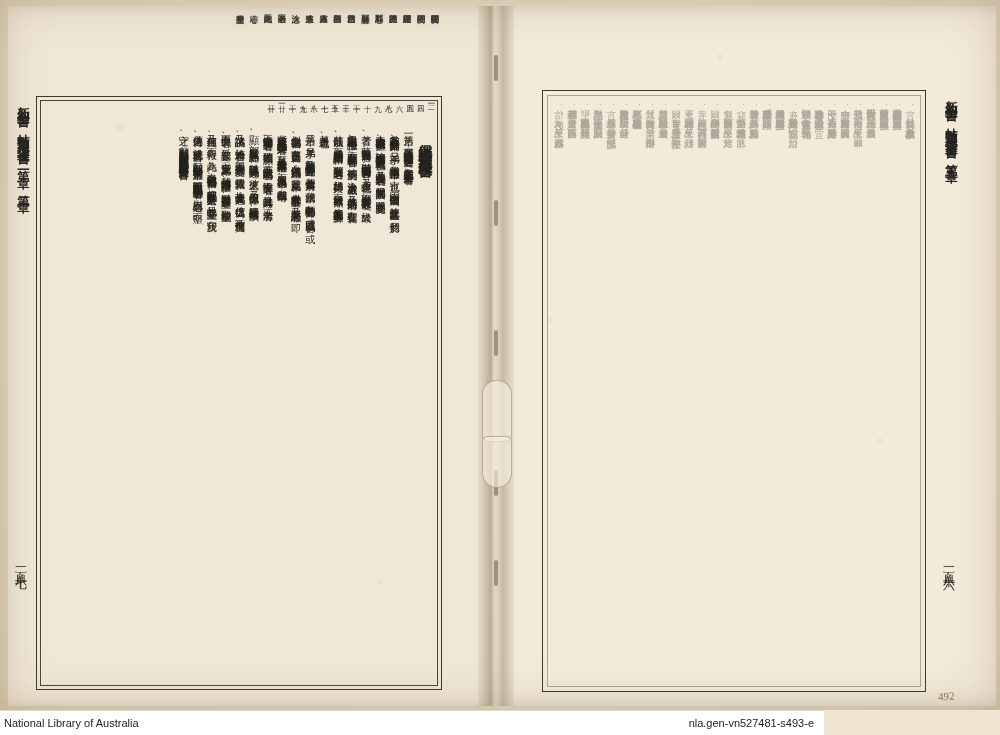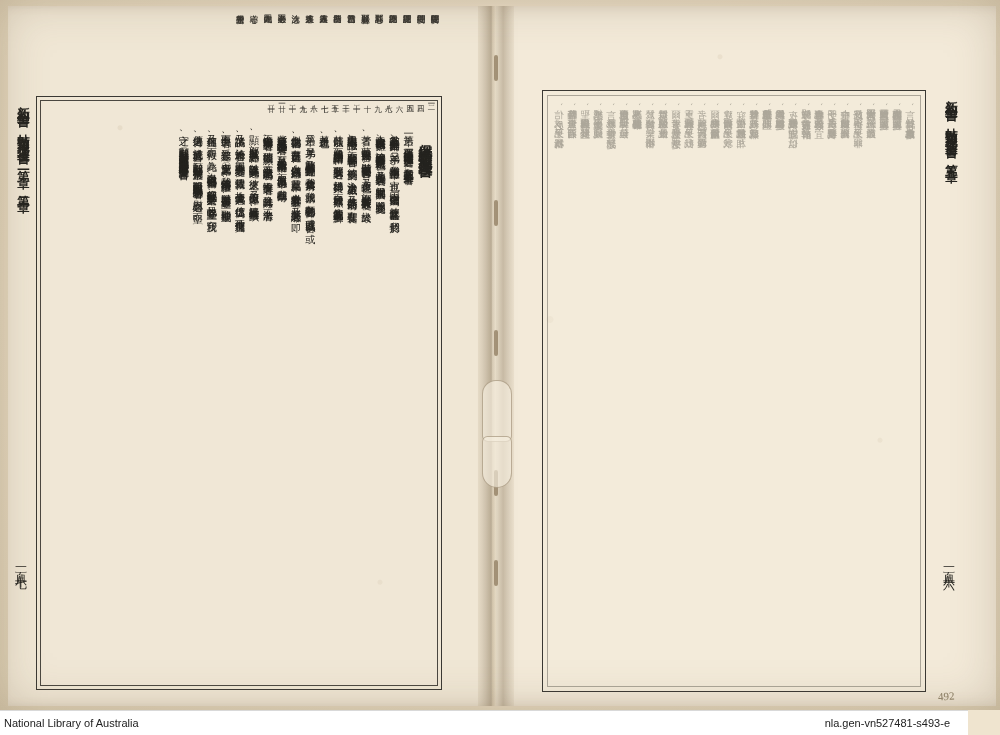--- a/index.html
+++ b/index.html
@@ -225,34 +225,34 @@
     font-size: 12px;
     letter-spacing: 2px;
     color: #24231f;
   }
   .pagenum-left { left: 12px; top: 560px; }
   .pagenum-right { left: 940px; top: 560px; }
   
   .footer {
     position: absolute;
     left: 0; top: 710px;
-    width: 968px; height: 25px;
+    width: 824px; height: 25px;
     background: #ffffff;
     border-top: 1px solid #d9d9d9;
   }
   .footer-left {
     position: absolute;
     left: 4px; top: 6px;
     font-size: 11px;
     color: #222;
     font-family: "Liberation Sans", sans-serif;
   }
   .footer-right {
     position: absolute;
-    right: 18px; top: 6px;
+    right: 10px; top: 6px;
     font-size: 11px;
     color: #222;
     font-family: "Liberation Sans", sans-serif;
   }
   .corner-stamp {
     position: absolute;
     left: 938px; top: 690px;
     font-size: 11px;
     color: #8a7d63;
     font-family: "Liberation Serif", serif;

